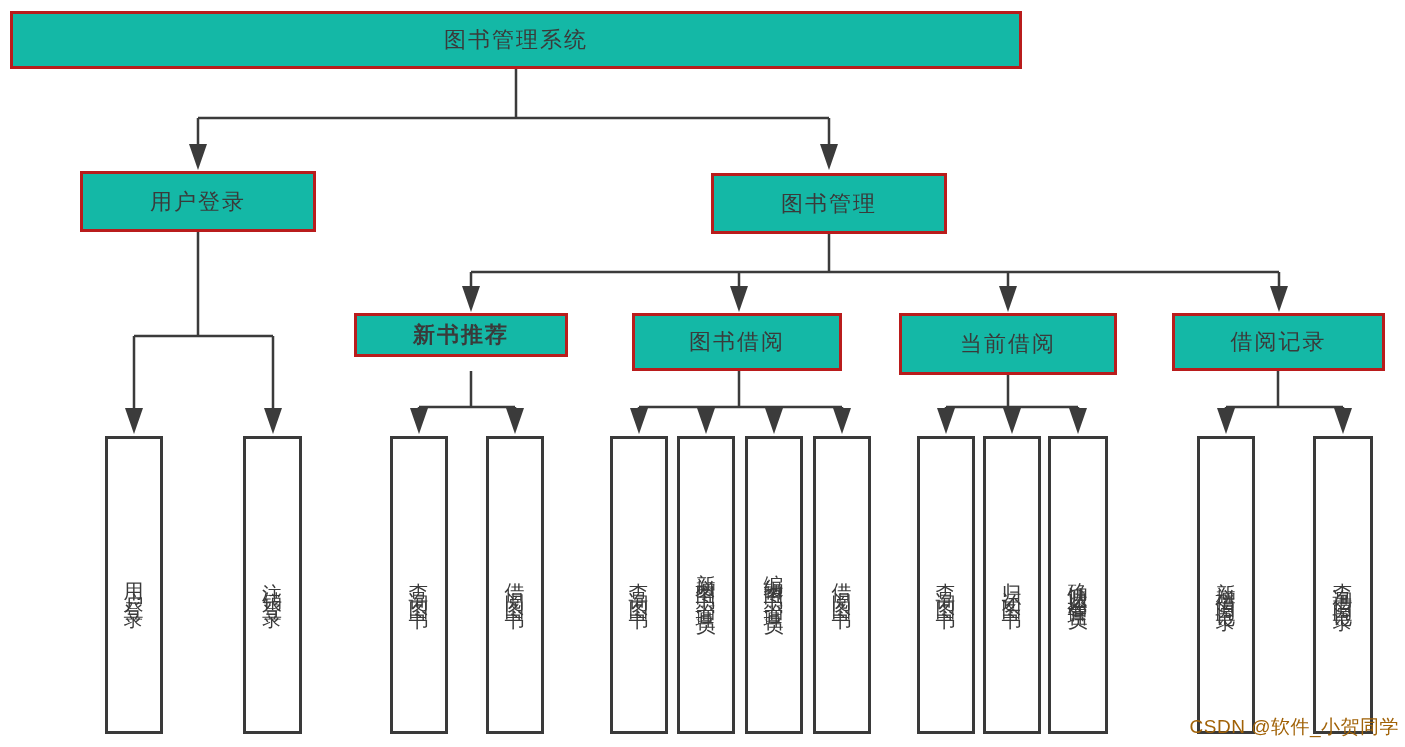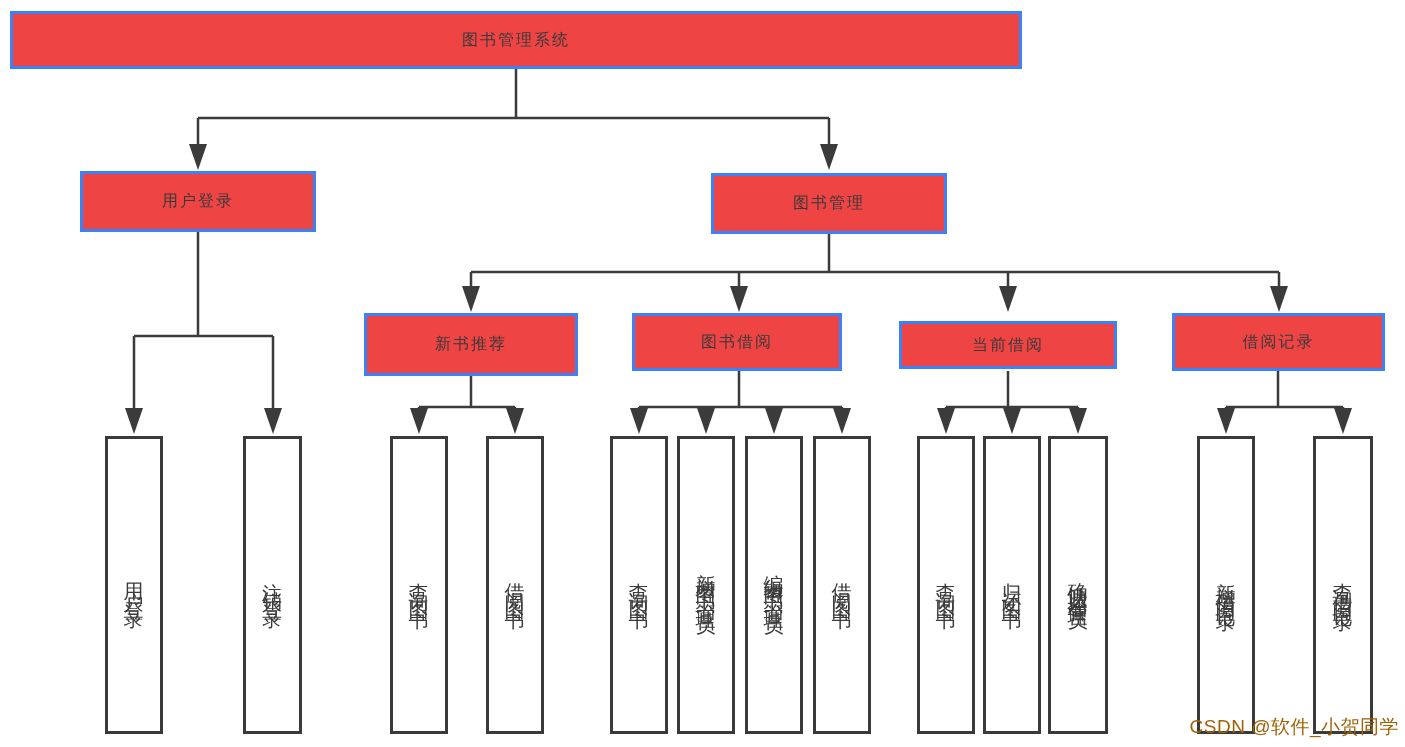--- a/index.html
+++ b/index.html
@@ -5,23 +5,23 @@
   html,body{margin:0;padding:0;}
   body{
     width:1405px;height:747px;position:relative;overflow:hidden;
     background:#ffffff;
     font-family:"Liberation Sans","DejaVu Sans",sans-serif;
     color:#333333;
   }
   #connectors{position:absolute;left:0;top:0;width:1405px;height:747px;}
   .hbox{
     position:absolute;box-sizing:border-box;
-    border:3px solid #3b82f6;background:#ef4444;
+    border:3px solid #b91c1c;background:#14b8a6;
     display:flex;align-items:center;justify-content:center;
-    font-size:16px;letter-spacing:2px;color:#3a3a3a;
+    font-size:22px;letter-spacing:2px;color:#3a3a3a;
     white-space:nowrap;
   }
   .vbox{
     position:absolute;box-sizing:border-box;
     border:3px solid #3a3a3a;background:#ffffff;
     display:flex;align-items:center;justify-content:center;
   }
   .vbox span{
     writing-mode:vertical-rl;text-orientation:mixed;
     font-size:20px;letter-spacing:9px;color:#3a3a3a;
@@ -75,27 +75,27 @@
   <span>图书管理系统</span>
 </div>
 
 <div class="hbox" style="left:80px;top:171px;width:236px;height:61px;">
   <span>用户登录</span>
 </div>
 <div class="hbox" style="left:711px;top:173px;width:236px;height:61px;">
   <span>图书管理</span>
 </div>
 
-<div class="hbox" style="left:364px;top:313px;width:214px;height:63px;">
+<div class="hbox" style="left:354px;top:313px;width:214px;height:44px;font-weight:bold;">
   <span>新书推荐</span>
 </div>
 <div class="hbox" style="left:632px;top:313px;width:210px;height:58px;">
   <span>图书借阅</span>
 </div>
-<div class="hbox" style="left:899px;top:321px;width:218px;height:48px;">
+<div class="hbox" style="left:899px;top:313px;width:218px;height:62px;">
   <span>当前借阅</span>
 </div>
 <div class="hbox" style="left:1172px;top:313px;width:213px;height:58px;text-align:right;">
   <span>借阅记录</span>
 </div>
 
 <div class="vbox" style="left:105px;top:436px;width:58px;height:298px;">
   <span>用户登录</span>
 </div>
 <div class="vbox" style="left:243px;top:436px;width:59px;height:298px;">

